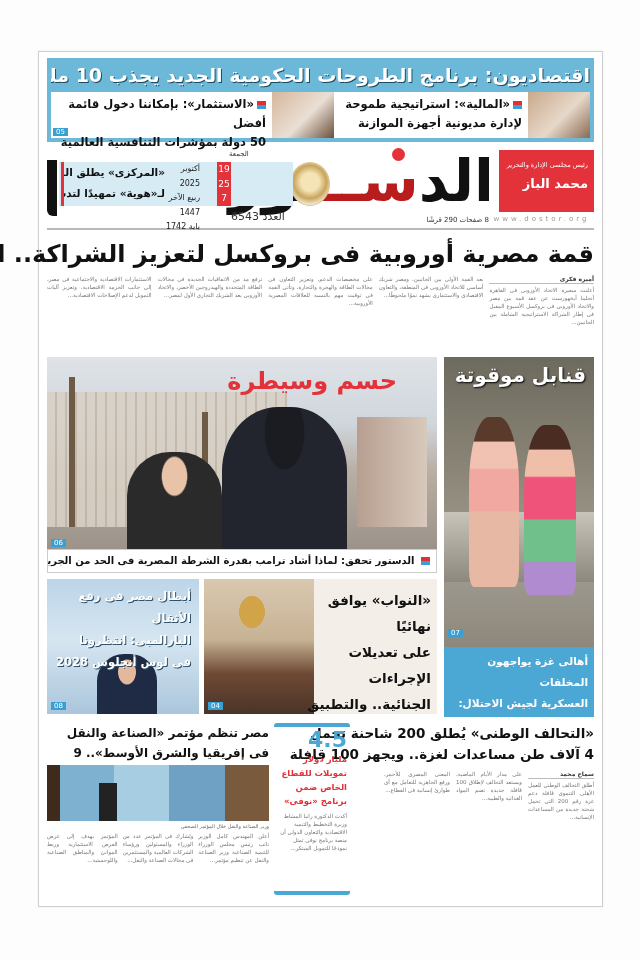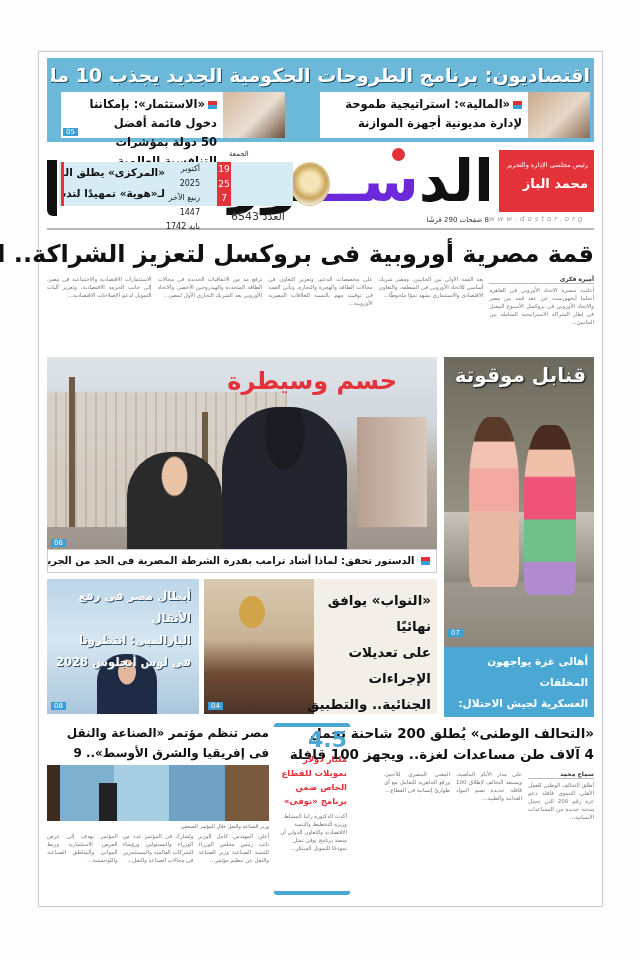--- a/index.html
+++ b/index.html
@@ -15,41 +15,41 @@
   .banner-title {
     position: absolute; left: 4px; right: 4px; top: 2px; height: 30px;
     font-family: "DejaVu Sans", sans-serif; font-weight: bold; font-size: 19px; color: #fff;
     text-align: center; line-height: 30px; white-space: nowrap; overflow: hidden;
     text-shadow: 1px 1px 0 #1e4a60;
   }
   .teaser {
     position: absolute; top: 34px; height: 46px; background: #fff;
   }
   .teaser.right { right: 4px; width: 270px; }
-  .teaser.left { left: 14px; width: 224px; }
+  .teaser.left { left: 4px; width: 283px; }
   .teaser .photo { position: absolute; top: 0; width: 62px; height: 46px; background: linear-gradient(135deg,#c9a98c,#e7d8c9 55%,#8a6a52); }
   .teaser.right .photo { right: 0; }
   .teaser.left .photo { right: 0; background: linear-gradient(135deg,#d5b79c,#eadfd4 55%,#6b4f3b); }
   .teaser .txt {
     position: absolute; top: 3px; right: 68px; left: 4px;
     font-weight: bold; font-size: 11.5px; line-height: 19px; color: #111; text-align: right;
   }
   .mini-flag { display: inline-block; width: 9px; height: 8px; margin-left: 3px; vertical-align: middle;
     background: linear-gradient(#e03036 50%, #3a9fd2 50%); }
   .page-tag { position: absolute; left: 2px; bottom: 2px; font-size: 7px; color: #fff; background: #3a9fd2; padding: 0 3px; direction: ltr; }
 
   
   .masthead { position: absolute; left: 8px; right: 8px; top: 94px; height: 84px; border-bottom: 2px solid #b9b9b9; }
   .editor-box { position: absolute; right: 0; top: 4px; width: 95px; height: 62px; background: #e3323a; color: #fff; text-align: right; padding: 10px 6px 0 0; }
   .editor-role { font-size: 6.5px; line-height: 10px; }
   .editor-name { font-size: 13px; font-weight: bold; margin-top: 6px; }
-  .site-url { position: absolute; right: 0; top: 69px; width: 105px; font-size: 7px; color: #999; letter-spacing: 3px; direction: ltr; text-align: left; font-style: italic; }
+  .site-url { position: absolute; right: 0; top: 69px; width: 105px; font-size: 7px; color: #999; letter-spacing: 3px; direction: ltr; text-align: center; }
   .logo { position: absolute; right: 100px; top: 0; width: 170px; height: 74px; }
   .logo-text { position: absolute; right: 0; top: -2px; font-size: 58px; font-weight: bold; color: #111; letter-spacing: -3px; line-height: 74px; white-space: nowrap; }
-  .logo-accent { color: #6d28d9; }
+  .logo-accent { color: #b91c1c; }
   .logo-dot { position: absolute; top: 2px; left: 68px; width: 13px; height: 13px; border-radius: 50%; background: #e3323a; }
   .issue-info { position: absolute; right: 105px; top: 70px; font-size: 7px; color: #333; }
   .emblem { position: absolute; left: 243px; top: 16px; width: 40px; height: 44px; border-radius: 50%;
     background: radial-gradient(circle at 50% 45%, #f5e5b6 0 30%, #c9a55c 55%, #efe6d0 75%); border: 1px solid #d9c48f; }
   .date-day { position: absolute; left: 182px; top: 4px; font-size: 7px; color: #333; }
   .date-box { position: absolute; left: 12px; top: 16px; width: 234px; height: 44px; background: #d6ebf3; border-right: 0; }
   .date-col-nums { position: absolute; left: 170px; top: 16px; width: 14px; height: 44px; background: #e3323a; color:#fff; font-size: 9px; text-align:center; line-height: 14.6px; }
   .date-col-labels { position: absolute; left: 118px; top: 16px; width: 52px; height: 44px; font-size: 8px; color: #222; text-align: right; line-height: 14.6px; padding-right: 17px; }
   .date-news { position: absolute; left: 14px; top: 16px; width: 104px; height: 44px; font-size: 10.5px; font-weight: bold; color: #111; text-align: right; line-height: 21px; border-left: 3px solid #e3323a; padding-left: 4px; white-space: nowrap; overflow: hidden; }
   .issue-no { position: absolute; left: 184px; top: 64px; font-size: 11px; color: #333; }

